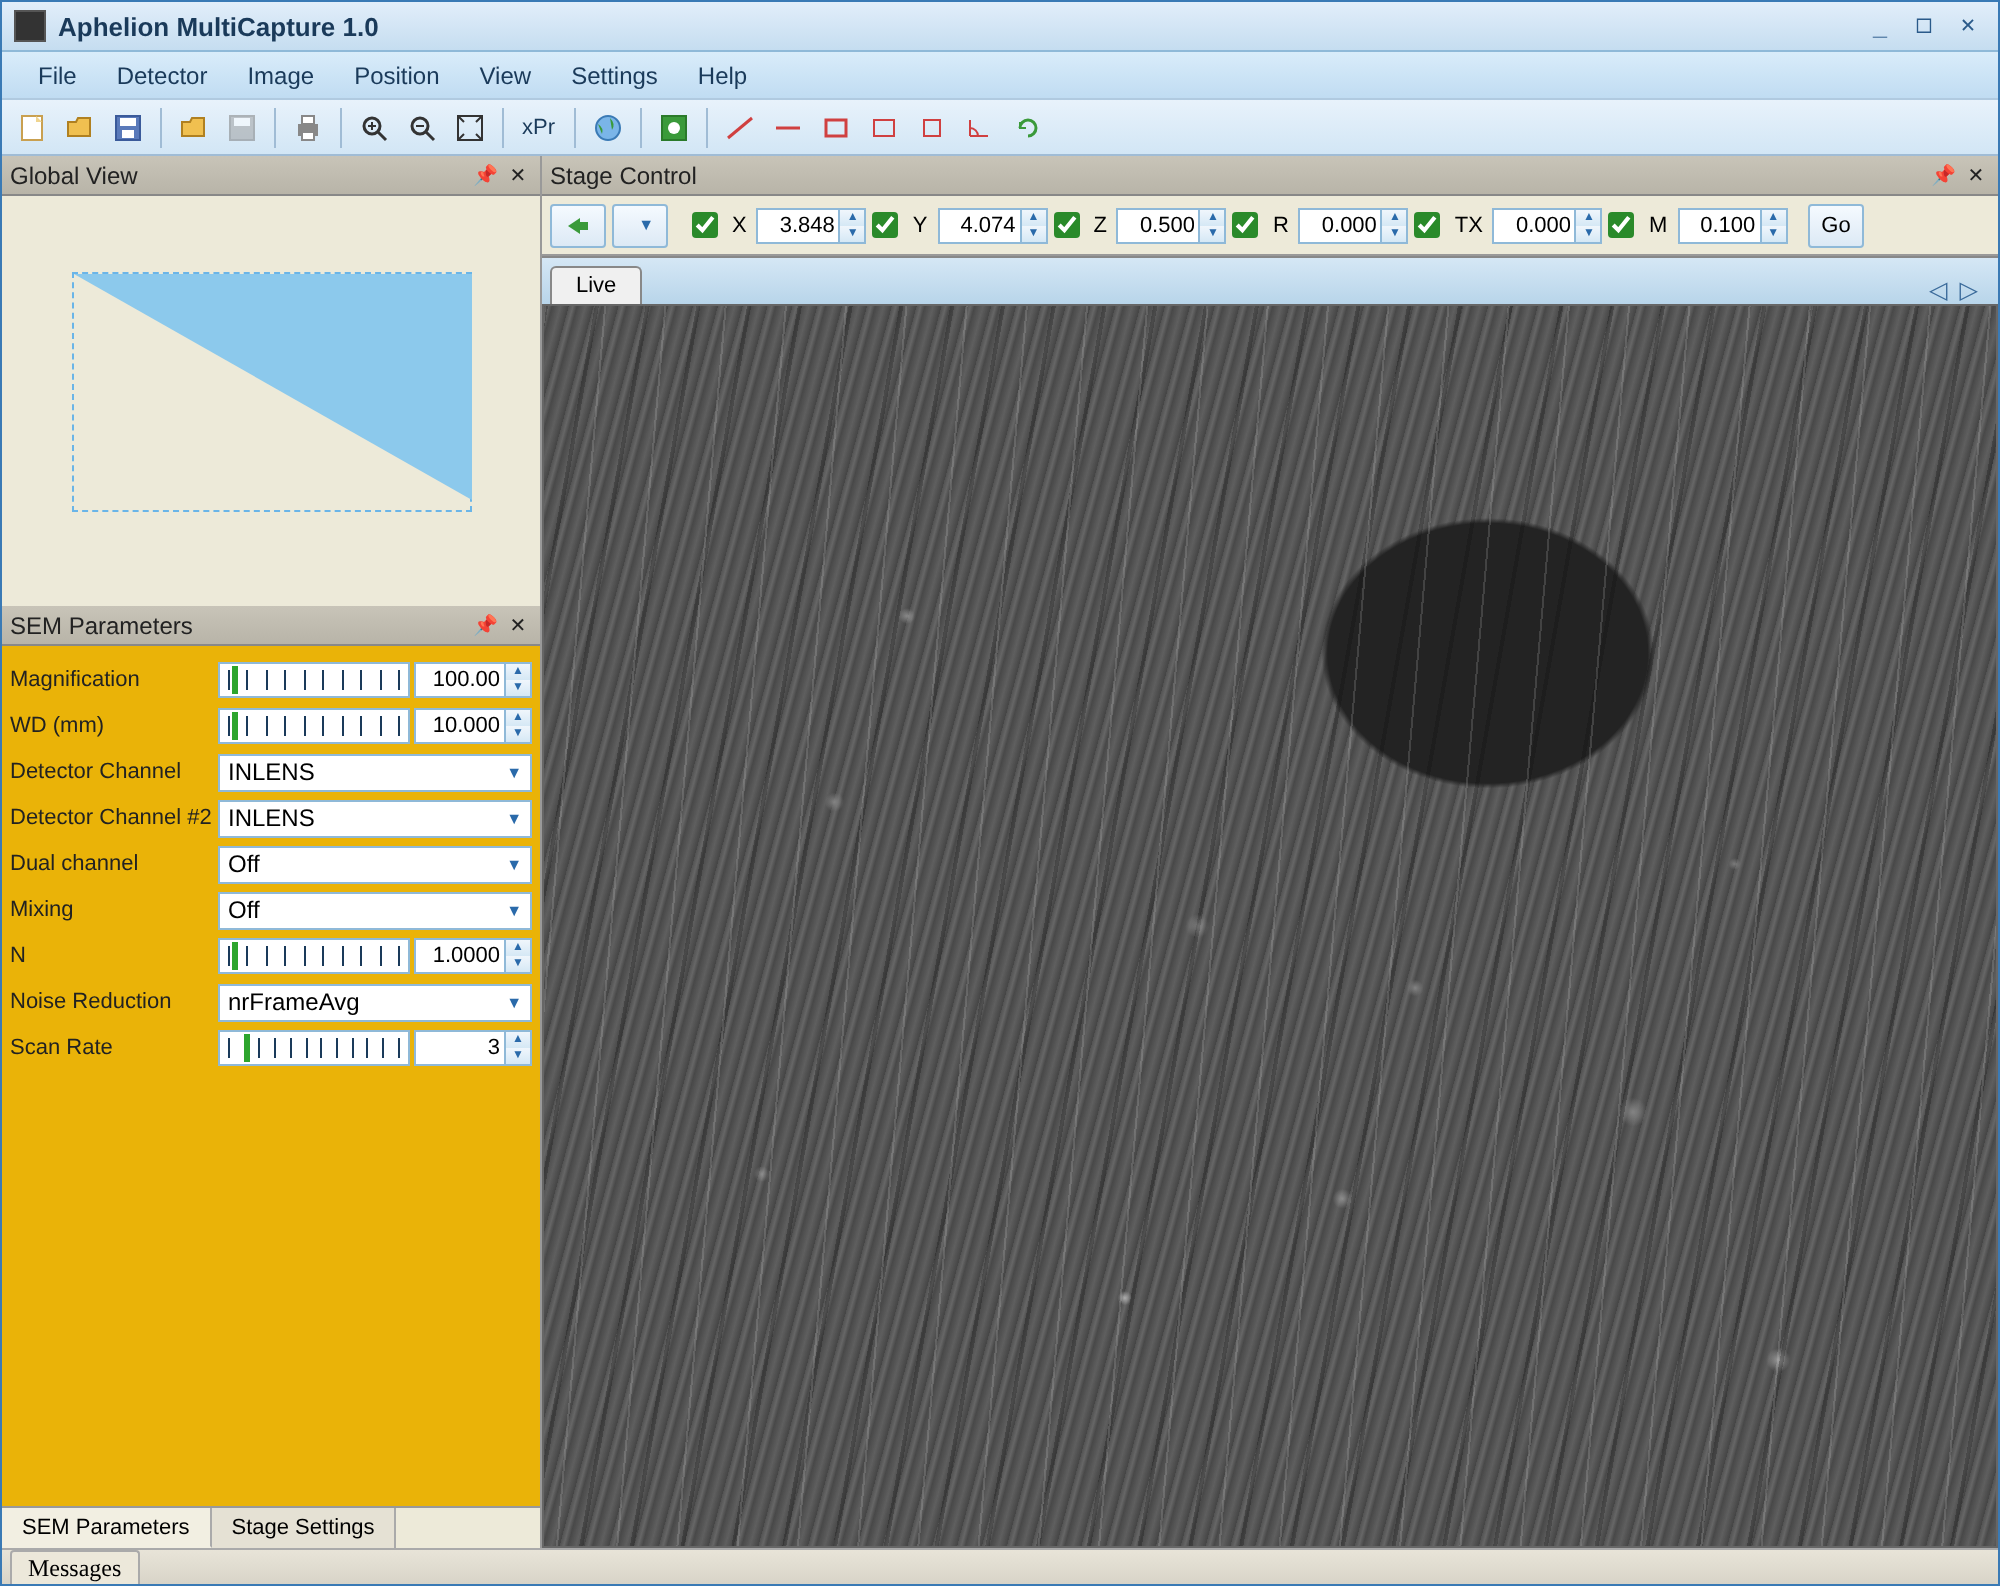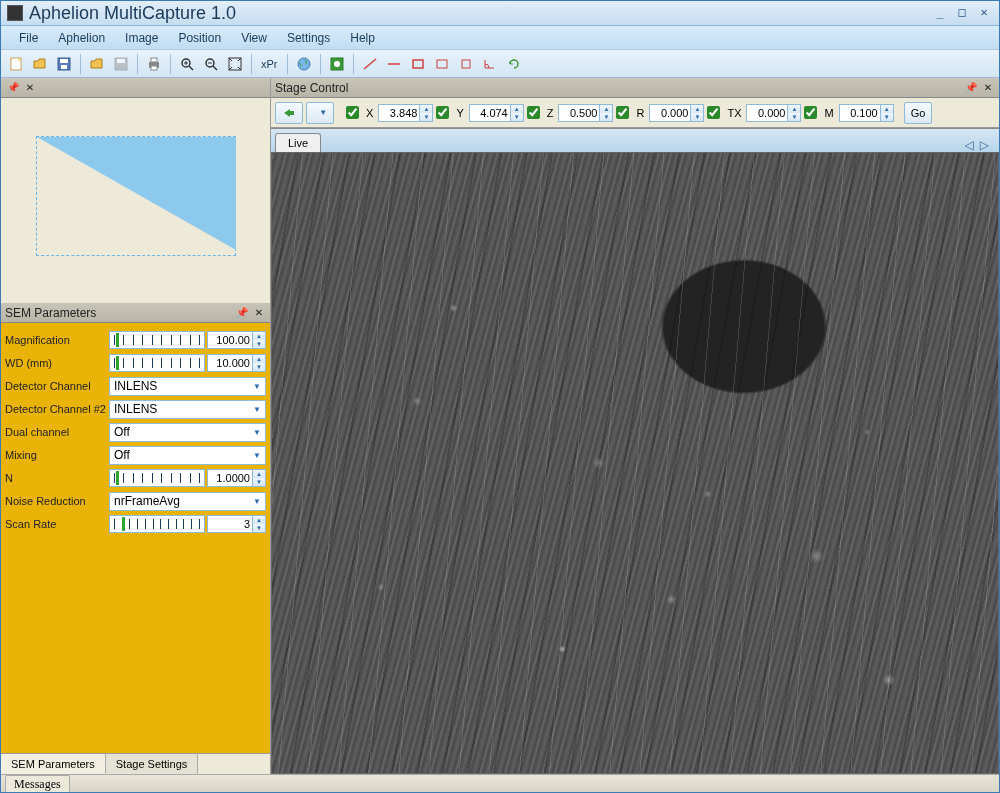--- a/index.html
+++ b/index.html
@@ -1,19 +1,19 @@
 <!DOCTYPE html>
 <html><head>
 <meta charset="utf-8">
 <style>
 * { box-sizing: border-box; margin: 0; padding: 0; font-family: "Segoe UI", Tahoma, Arial, sans-serif; font-size: 12px; }
 body { background: #e8e4d8; width: 1000px; height: 793px; overflow: hidden; border: 1px solid #3a7ab5; }
 .titlebar { height: 25px; background: linear-gradient(#e2eefa, #c5ddf0); display: flex; align-items: center; padding: 0 6px; border-bottom: 1px solid #8fb9d8; }
 .titlebar .appicon { width: 16px; height: 16px; background: #333; margin-right: 6px; display: inline-block; border: 1px solid #555; }
-.titlebar .title { flex: 1; color: #1a3a5a; font-size: 18px; }
+.titlebar .title { flex: 1; color: #1a3a5a; font-size: 13px; font-weight: bold; }
 .titlebar .winbtn { width: 18px; height: 14px; margin-left: 4px; text-align: center; line-height: 12px; color: #2a5a8a; font-family: monospace; cursor: pointer; }
 .menubar { height: 24px; background: linear-gradient(#d9ecfa, #c0dcf2); display: flex; align-items: center; padding: 0 8px; border-bottom: 1px solid #b0cae0; }
 .menubar span { padding: 3px 10px; color: #1a3a5a; cursor: pointer; }
 .toolbar { height: 28px; background: linear-gradient(#e8f2fb, #d2e6f5); display: flex; align-items: center; padding: 12px 4px; border-bottom: 1px solid #a0bcd5; gap: 2px; }
 .tbtn { width: 22px; height: 22px; display: flex; align-items: center; justify-content: center; cursor: pointer; border-radius: 2px; }
 .tsep { width: 1px; height: 20px; background: #a0bcd5; margin: 0 3px; }
 .txtbtn { padding: 0 4px; height: 22px; display: flex; align-items: center; cursor: pointer; color: #1a3a5a; font-size: 11px; }
 .workspace { display: flex; height: calc(100% - 25px - 24px - 28px - 18px); }
 .leftcol { width: 270px; display: flex; flex-direction: column; border-right: 1px solid #999; }
 .panel-hdr { height: 20px; background: linear-gradient(#c8c4b8, #b8b4a8); display: flex; align-items: center; padding: 0 4px; border-bottom: 1px solid #888; font-size: 11px; color: #222; }
@@ -80,21 +80,21 @@
 <div class="titlebar">
   <span class="appicon"></span>
   <span class="title">Aphelion MultiCapture 1.0</span>
   <span class="winbtn">_</span>
   <span class="winbtn">□</span>
   <span class="winbtn">✕</span>
 </div>
 
 <div class="menubar">
   <span>File</span>
-  <span>Aphelion</span>
+  <span>Detector</span>
   <span>Image</span>
   <span>Position</span>
   <span>View</span>
   <span>Settings</span>
   <span>Help</span>
 </div>
 
 <div class="toolbar">
   <div class="tbtn">
       <svg width="16" height="16">
@@ -209,20 +209,21 @@
         <path d="M4 8 A4 4 0 1 1 8 12" stroke="#3a9a3a" fill="none" stroke-width="1.5"></path>
         <path d="M4 5 L4 8 L7 8" stroke="#3a9a3a" fill="none"></path>
       </svg>
     </div>
 </div>
 
 <div class="workspace">
 
   <div class="leftcol">
     <div class="panel-hdr">
+      <span class="title">Global View</span>
       <span class="pinbtn">📌</span>
       <span class="closebtn">✕</span>
     </div>
     <div class="globalview">
       <div class="gv-box">
         <svg width="199" height="119" style="position:absolute;top:0;left:0">
           <polygon points="0,0 199,113 199,0" fill="#8cc9ec"></polygon>
         </svg>
       </div>
     </div>

